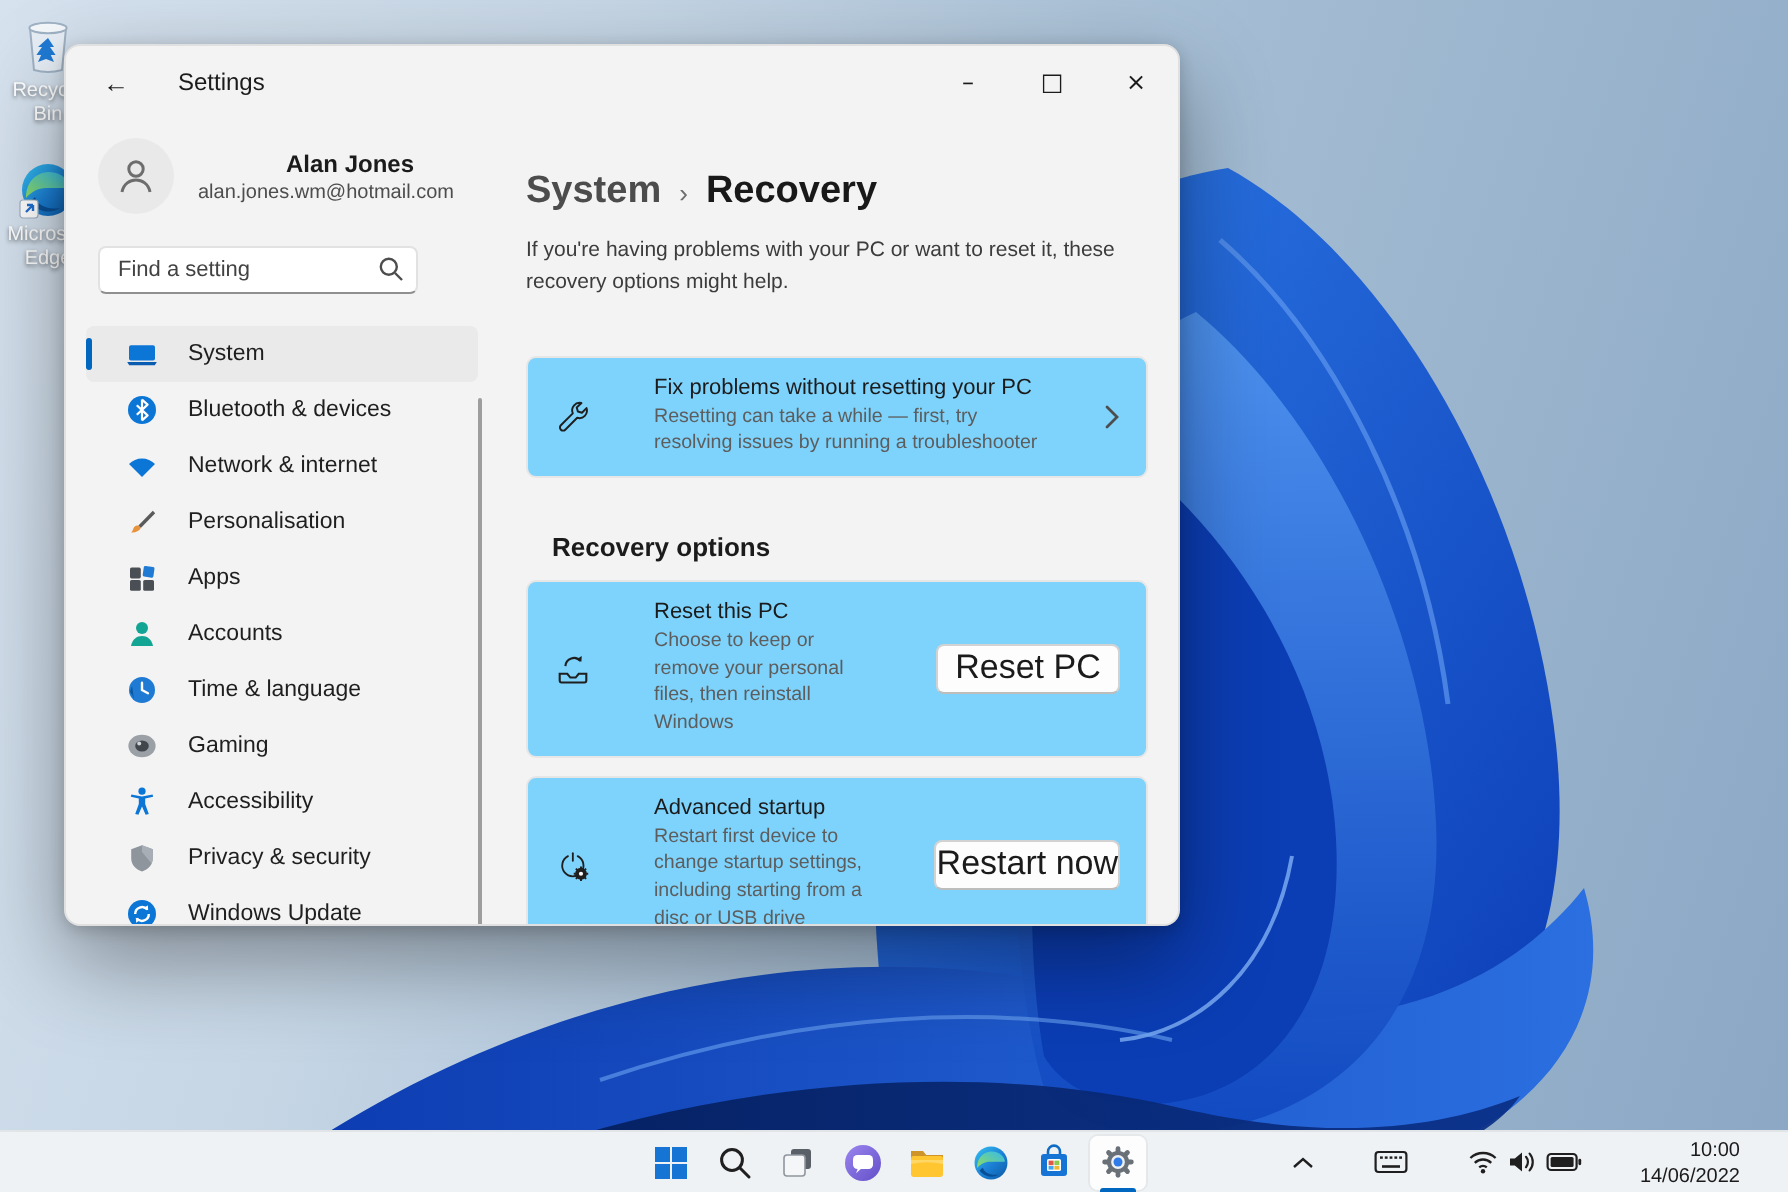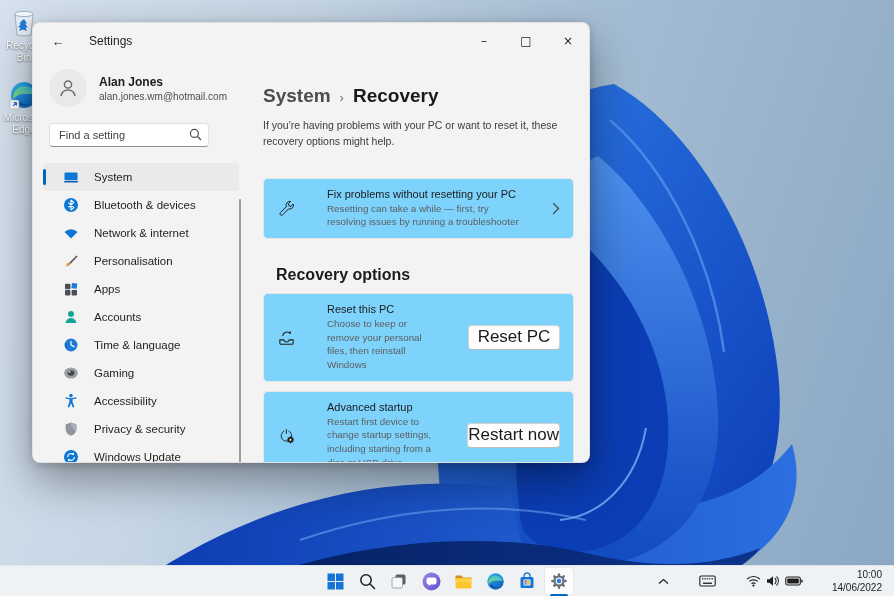--- a/index.html
+++ b/index.html
@@ -37,21 +37,21 @@
   .win-ctrl { width:42px; height:100%; border:none; background:transparent; font-size:12px;
     color:#1b1b1b; cursor:pointer; font-family:"DejaVu Sans", sans-serif; }
 
   .win-body { display:flex; height:405px; }
 
   
   .sidebar { width:216px; position:relative; flex:none; }
   .profile { display:flex; align-items:center; gap:12px; margin:10px 0 0 16px; cursor:pointer; }
   .avatar { width:38px; height:38px; border-radius:50%; background:#e9e9e9;
     display:flex; align-items:center; justify-content:center; }
-  .profile-name { font-size:12px; font-weight:700; color:#1b1b1b; }
+  .profile-name { font-size:12px; font-weight:700; color:#1b1b1b;margin-left:44px; }
   .profile-email { font-size:10px; color:#4d4d4d; margin-top:2px; }
   .search-box { position:relative; margin:16px 0 0 16px; width:160px; }
   .search-input {
     width:100%; height:24px; border:1px solid #e2e2e2; border-bottom:1px solid #8f8f8f;
     border-radius:4px; background:#fff; padding:0 26px 0 9px; font-size:11px; color:#1b1b1b;
     font-family:"Liberation Sans", sans-serif;
   }
   .search-input::placeholder { color:#424242; }
   .search-glyph { position:absolute; right:7px; top:5px; }
   .nav { margin-top:16px; }
@@ -86,41 +86,41 @@
   .card-text { flex:1; }
   .card-title { font-size:11px; color:#1b1b1b; }
   .card-sub { font-size:9.8px; color:#5d5d5d; line-height:1.4; margin-top:2px; }
   .card-btn {
     flex:none; min-width:92px; height:25px; font-size:17px; color:#1b1b1b;
     background:#fdfdfd; border:1px solid #d2d2d2; border-bottom-color:#bdbdbd;
     border-radius:4px; cursor:pointer; font-family:"Liberation Sans", sans-serif;
   }
   .chev { flex:none; }
   .card-fix { margin-top:28px; cursor:pointer; }
-  .section-h { margin-top:27px; font-size:16px; font-weight:700; color:#1b1b1b;padding-left:13px; }
+  .section-h { margin-top:27px; font-size:13px; font-weight:700; color:#1b1b1b;padding-left:13px; }
   .card-reset { margin-top:9px; }
   .card-adv { margin-top:9px; }
 
   
   .taskbar {
     position:absolute; left:0; right:0; bottom:0; height:31px; z-index:20;
     background:#eff2f5; border-top:1px solid rgba(0,0,0,.05);
     display:flex; align-items:center;
   }
   .tb-center { position:absolute; left:0; right:0; display:flex; justify-content:center; gap:4px; }
   .tb-btn {
     width:28px; height:27px; border-radius:4px; display:flex; align-items:center;
     justify-content:center; cursor:pointer; position:relative;
   }
   .tb-btn.active { background:rgba(255,255,255,.85); box-shadow:0 0 0 1px rgba(0,0,0,.04); }
   .tb-btn.active::after {
     content:""; position:absolute; bottom:-2px; left:5px; width:18px; height:3px;
     border-radius:2px; background:#0067c0;
   }
-  .tray { margin-left:auto; display:flex; align-items:center; gap:20px; padding-right:8px; z-index:2; }
+  .tray { margin-left:auto; display:flex; align-items:flex-end; gap:20px; padding-right:20px; z-index:2; }
   .tray-btn { height:27px; border-radius:4px; display:flex; align-items:center; padding:0 5px; cursor:pointer; }
   .tray-group { display:flex; align-items:center; gap:5px; }
   .clock { text-align:right; font-size:10px; color:#1b1b1b; line-height:1.3; padding:0 4px; cursor:pointer; }
 </style>
 </head>
 <body>
 
 <svg class="bloom" width="894" height="596" viewBox="0 0 894 596">
   <defs>
     <linearGradient id="p1" x1="0" y1="0" x2="1" y2="1">

